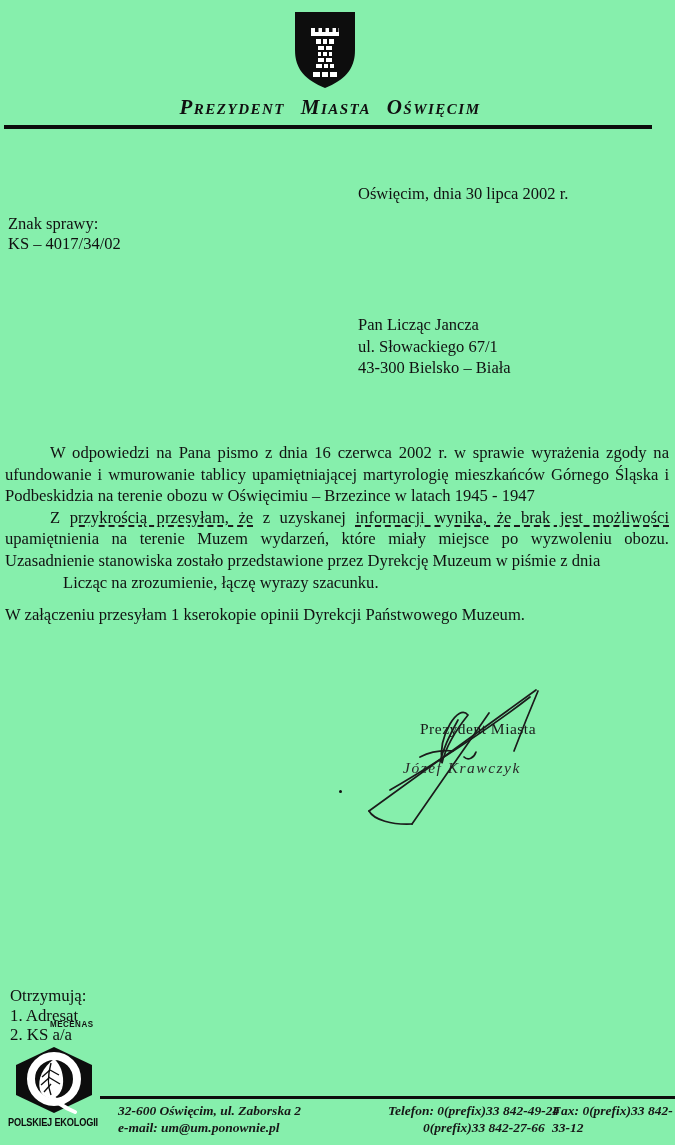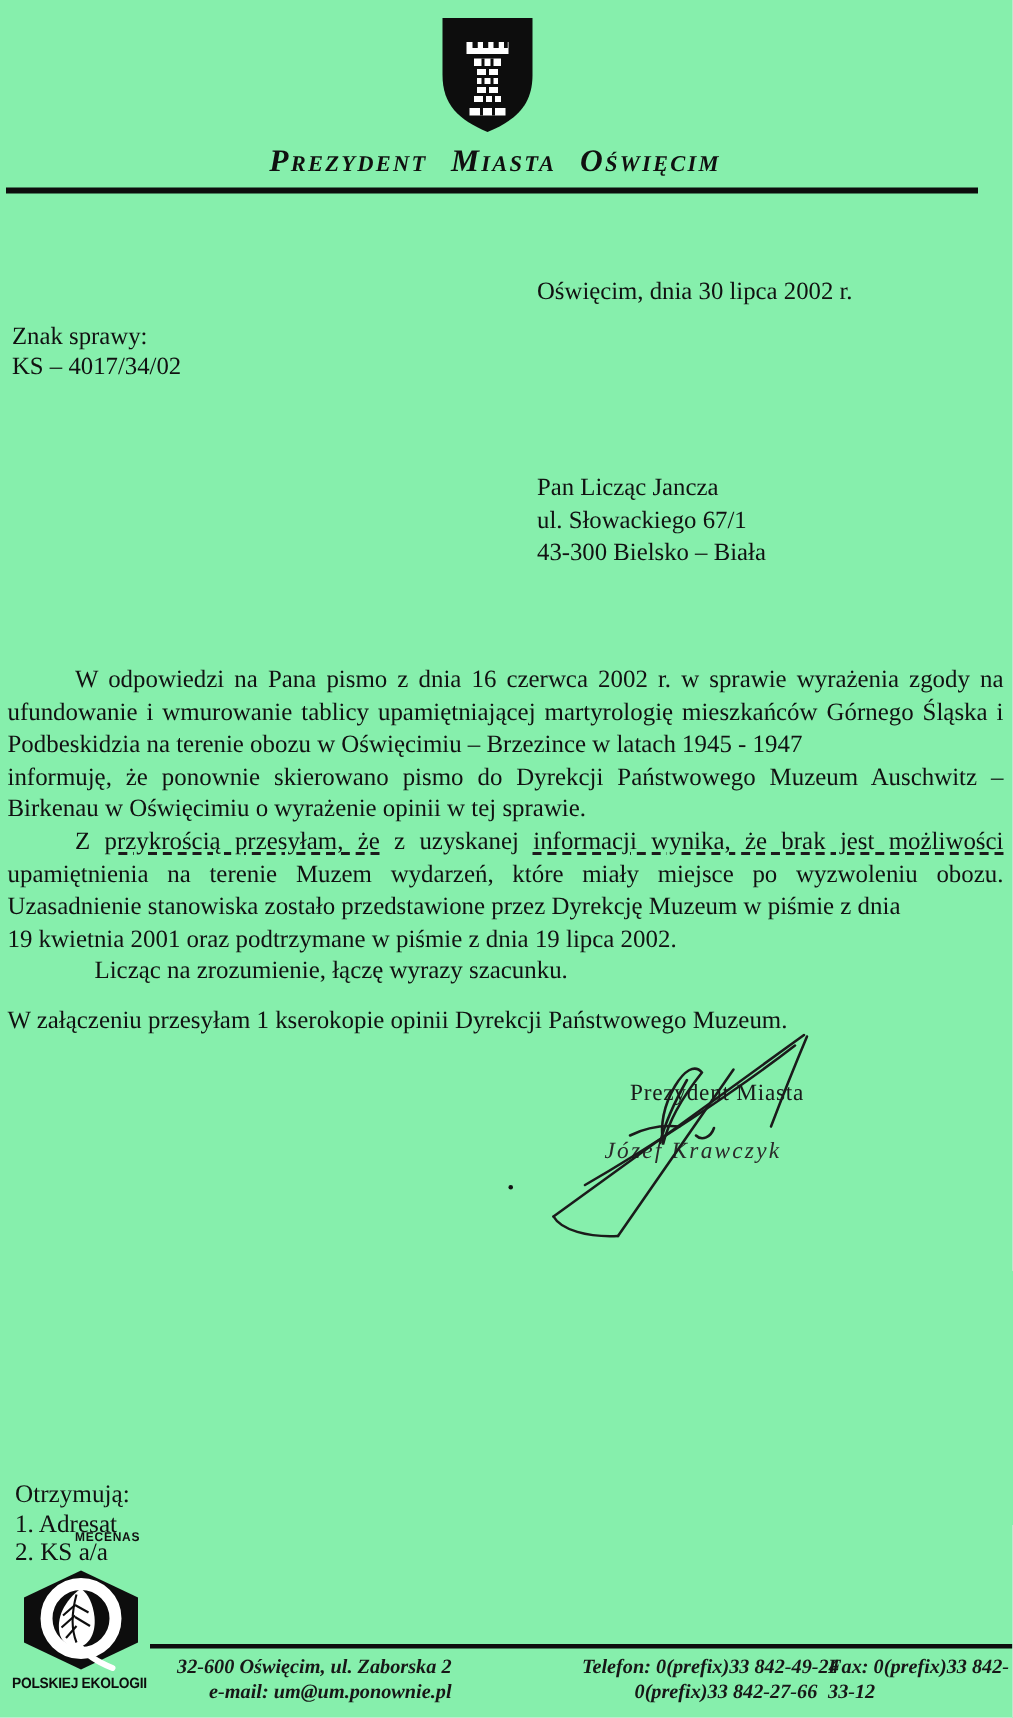--- a/index.html
+++ b/index.html
@@ -57,21 +57,21 @@
   .eco-caption{
     left:8px;top:1117px;width:96px;font-family:"Liberation Sans", sans-serif;
     font-size:10px;font-weight:800;letter-spacing:-0.2px;color:#0d0d0d;
     transform:scaleX(0.92);transform-origin:left;white-space:nowrap;
   }
   .footer-rule{left:100px;top:1096px;width:575px;height:3px;background:#0d0d0d;}
   .footer{
     font-size:13.5px;font-style:italic;font-weight:600;color:#171717;
     line-height:16.5px;
   }
-  .f-addr{left:118px;top:1103px;text-align:right;}
+  .f-addr{left:118px;top:1103px;}
   .f-tel{left:388px;top:1103px;}
   .f-tel .tel2{margin-left:35px;}
   .f-fax{left:552px;top:1103px;}
 </style>
 </head>
 <body>
 
 <div class="sheet">
 
   <svg class="abs crest" viewBox="0 0 66 80" aria-hidden="true">
@@ -113,24 +113,24 @@
   </div>
 
   <div class="abs recipient">
     <div>Pan Licząc Jancza</div>
     <div>ul. Słowackiego 67/1</div>
     <div>43-300 Bielsko – Biała</div>
   </div>
 
   <div class="abs body-text">
     <p class="ind"><span>W odpowiedzi na Pana pismo z dnia 16 czerwca 2002 r. w sprawie wyrażenia zgody na ufundowanie i wmurowanie tablicy upamiętniającej martyrologię mieszkańców Górnego Śląska i Podbeskidzia na terenie obozu w Oświęcimiu – Brzezince w latach 1945 - 1947</span><br>
-    <span>informuję, że ponownie skierowano pismo do Dyrekcji Państwowego Muzeum Auschwitz – Birkenau w Oświęcimiu o wyrażenie opinii w tej sprawie.</span></p>
+    </p>
 
     <p class="ind"><span>Z </span><span class="pen-underline">przykrością przesyłam, że</span><span> z uzyskanej </span><span class="pen-underline">informacji wynika, że brak jest możliwości</span><span> upamiętnienia na terenie Muzem wydarzeń, które miały miejsce po wyzwoleniu obozu. Uzasadnienie stanowiska zostało przedstawione przez Dyrekcję Muzeum w piśmie z dnia</span><br>
-    <span>19 kwietnia 2001 oraz podtrzymane w piśmie z dnia 19 lipca 2002.</span></p>
+    </p>
 
     <p class="ind3">Licząc na zrozumienie, łączę wyrazy szacunku.</p>
 
     <p class="attach">W załączeniu przesyłam 1 kserokopie opinii  Dyrekcji Państwowego Muzeum.</p>
   </div>
 
   <div class="abs sig-role">Prezydent Miasta</div>
   <div class="abs sig-name">Józef Krawczyk</div>
   <svg class="abs sig-scribble" viewBox="0 0 245 180" aria-hidden="true">
     <g fill="none" stroke="#1b1b1b" stroke-width="1.7" stroke-linecap="round">

